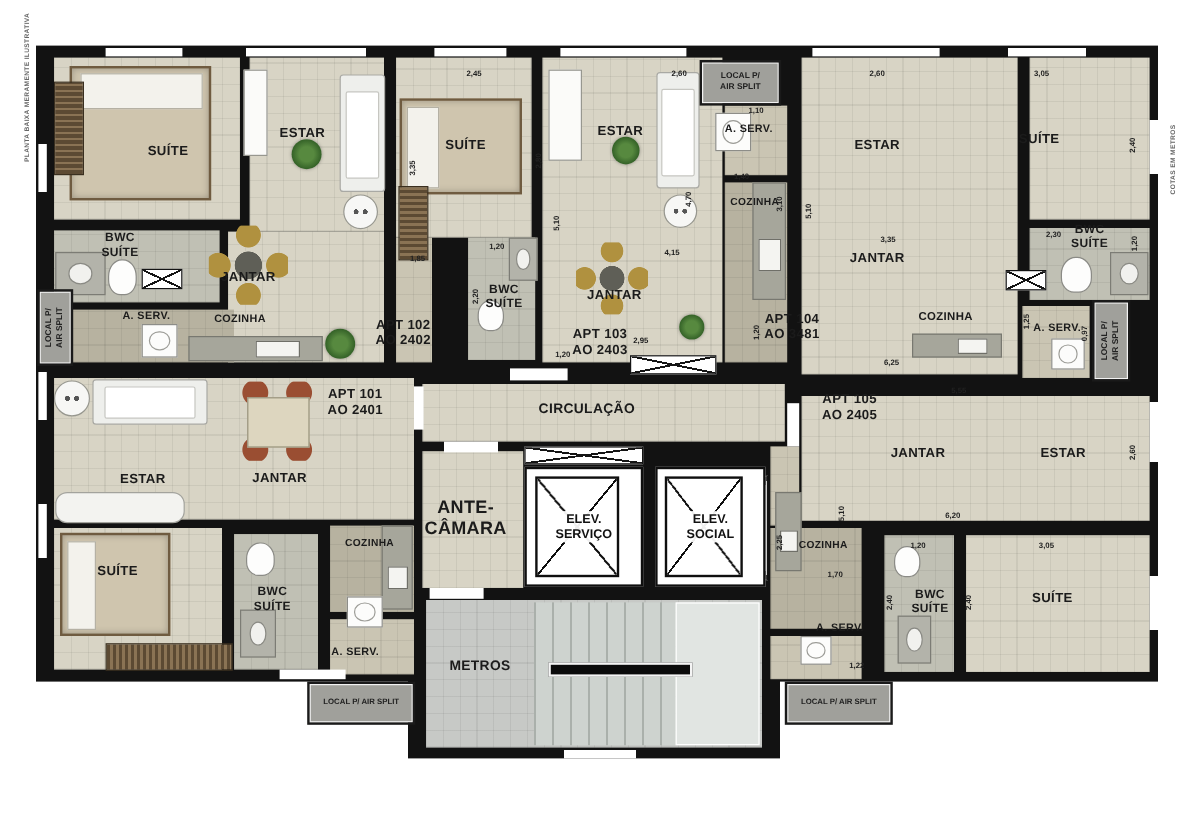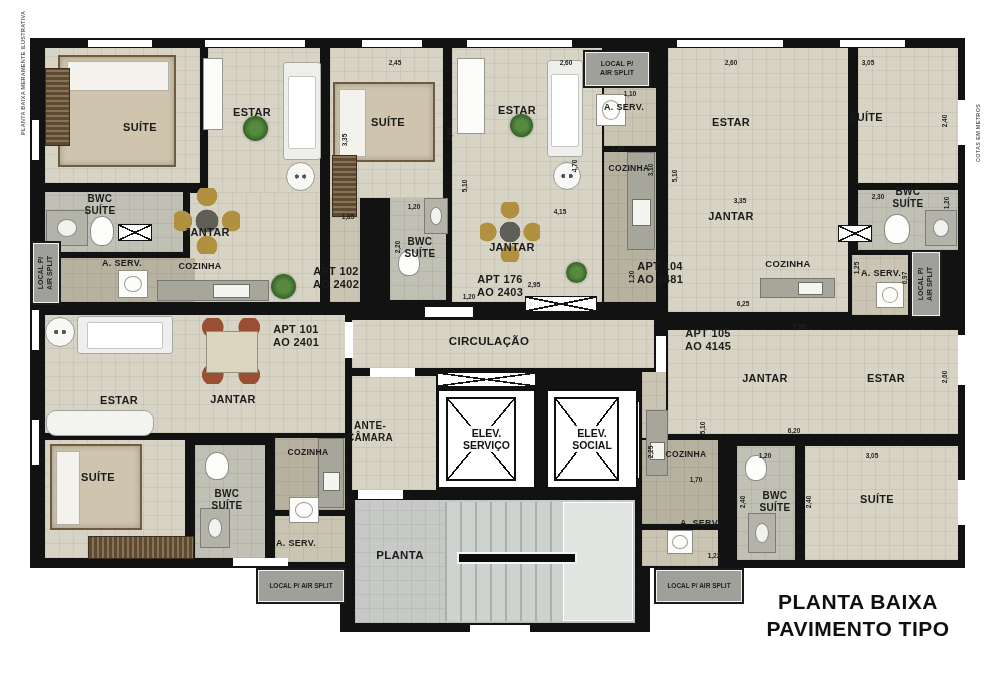--- a/index.html
+++ b/index.html
@@ -74,24 +74,20 @@
   .f-sinkbox{background:#b3b3aa;border:1px solid #7c7c75}
   .f-sinkbox::before{content:"";position:absolute;inset:24%;background:#f1f1ee;border:1px solid #8a8a84;border-radius:50%}
   .f-stairs{background:repeating-linear-gradient(90deg,#aab0ab 0 2px,#ced3cf 2px 15px)}
   .f-landing{background:#e1e5e2;border:1px solid #fff}
   .f-rail{background:#0b0b0b;border:2px solid #f5f5f5}
 </style>
 </head>
 <body>
 
 <div id="plan">
-  <div class="title">
-    <div>PLANTA BAIXA</div>
-    <div>PAVIMENTO TIPO</div>
-  </div>
   <div class="edge left">PLANTA BAIXA MERAMENTE ILUSTRATIVA</div>
   <div class="edge right">COTAS EM METROS</div>
 <div class="slab" style="left: 30px; top: 38px; width: 935px; height: 530px;"></div>
     <div class="slab" style="left: 340px; top: 485px; width: 310px; height: 147px;"></div>
     <div class="floor fl-l" style="left: 45px; top: 48px; width: 155px; height: 135px;"></div>
     <div class="floor fl-l" style="left: 208px; top: 48px; width: 112px; height: 145px;"></div>
     <div class="floor fl-l" style="left: 190px; top: 193px; width: 130px; height: 109px;"></div>
     <div class="floor fl-b" style="left: 45px; top: 192px; width: 138px; height: 60px;"></div>
     <div class="floor fl-d" style="left: 45px; top: 258px; width: 150px; height: 44px;"></div>
     <div class="floor fl-l" style="left: 330px; top: 48px; width: 113px; height: 150px;"></div>
@@ -224,46 +220,46 @@
     <div class="rl" style="left: 207px; top: 232px;">JANTAR</div>
     <div class="rl" style="left: 336px; top: 278px;">APT 102
 AO 2402</div>
     <div class="rl" style="left: 388px; top: 122px;">SUÍTE</div>
     <div class="rl" style="left: 517px; top: 110px;">ESTAR</div>
     <div class="rl" style="left: 512px; top: 247px;">JANTAR</div>
     <div class="rl" style="font-size: 10px; left: 420px; top: 248px;">BWC
 SUÍTE</div>
     <div class="rl" style="font-size: 9px; left: 624px; top: 107px;">A. SERV.</div>
     <div class="rl" style="font-size: 8.5px; left: 629px; top: 168px;">COZINHA</div>
-    <div class="rl" style="left: 500px; top: 286px;">APT 176
+    <div class="rl" style="left: 500px; top: 286px;">APT 103
 AO 2403</div>
     <div class="rl" style="left: 731px; top: 122px;">ESTAR</div>
     <div class="rl" style="left: 866px; top: 117px;">SUÍTE</div>
     <div class="rl" style="left: 731px; top: 216px;">JANTAR</div>
     <div class="rl" style="font-size: 10px; left: 908px; top: 198px;">BWC
 SUÍTE</div>
     <div class="rl" style="font-size: 9.5px; left: 788px; top: 264px;">COZINHA</div>
     <div class="rl" style="font-size: 9px; left: 881px; top: 273px;">A. SERV.</div>
     <div class="rl" style="left: 660px; top: 273px;">APT 104
 AO 3481</div>
     <div class="rl" style="left: 119px; top: 400px;">ESTAR</div>
     <div class="rl" style="left: 233px; top: 399px;">JANTAR</div>
     <div class="rl" style="left: 296px; top: 336px;">APT 101
 AO 2401</div>
     <div class="rl" style="left: 98px; top: 477px;">SUÍTE</div>
     <div class="rl" style="font-size: 10px; left: 227px; top: 500px;">BWC
 SUÍTE</div>
     <div class="rl" style="font-size: 8.5px; left: 308px; top: 452px;">COZINHA</div>
     <div class="rl" style="font-size: 9px; left: 296px; top: 543px;">A. SERV.</div>
     <div class="rl" style="font-size: 11.5px; left: 489px; top: 342px;">CIRCULAÇÃO</div>
-    <div class="rl" style="font-size: 10px; left: 370px; top: 432px;">ANTE-
+    <div class="rl" style="font-size: 15px; left: 388px; top: 432px;">ANTE-
 CÂMARA</div>
-    <div class="rl" style="font-size: 11.5px; left: 400px; top: 556px;">PLANTA</div>
+    <div class="rl" style="font-size: 11.5px; left: 400px; top: 556px;">METROS</div>
     <div class="rl" style="left: 708px; top: 340px;">APT 105
-AO 4145</div>
+AO 2405</div>
     <div class="rl" style="left: 765px; top: 378px;">JANTAR</div>
     <div class="rl" style="left: 886px; top: 378px;">ESTAR</div>
     <div class="rl" style="font-size: 8.5px; left: 686px; top: 454px;">COZINHA</div>
     <div class="rl" style="font-size: 9px; left: 700px; top: 523px;">A. SERV.</div>
     <div class="rl" style="font-size: 10px; left: 775px; top: 502px;">BWC
 SUÍTE</div>
     <div class="rl" style="left: 877px; top: 499px;">SUÍTE</div>
     <div class="dim" style="left: 395px; top: 62px;">2,45</div>
     <div class="dim" style="left: 566px; top: 62px;">2,60</div>
     <div class="dim" style="left: 731px; top: 62px;">2,60</div>

